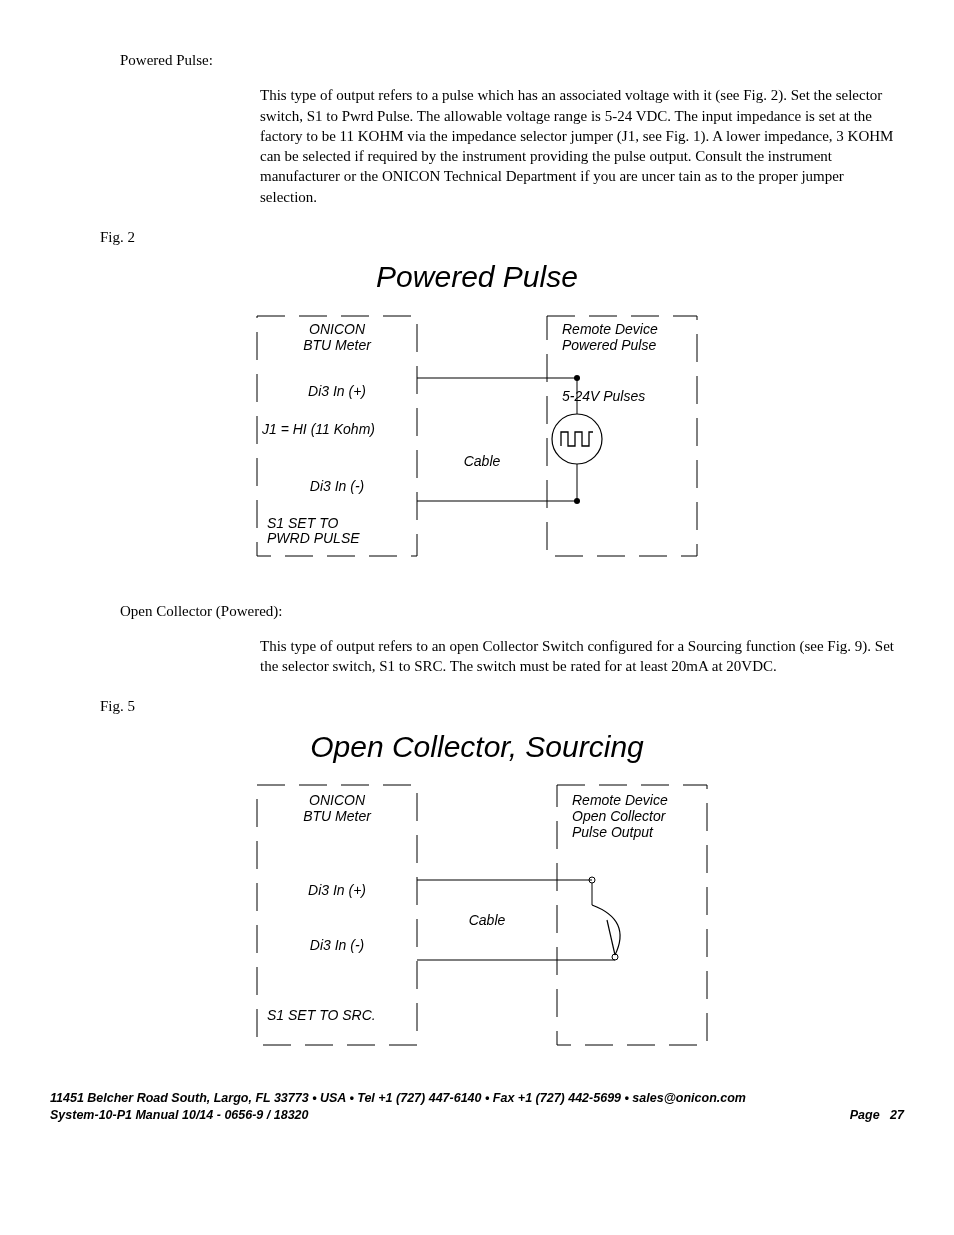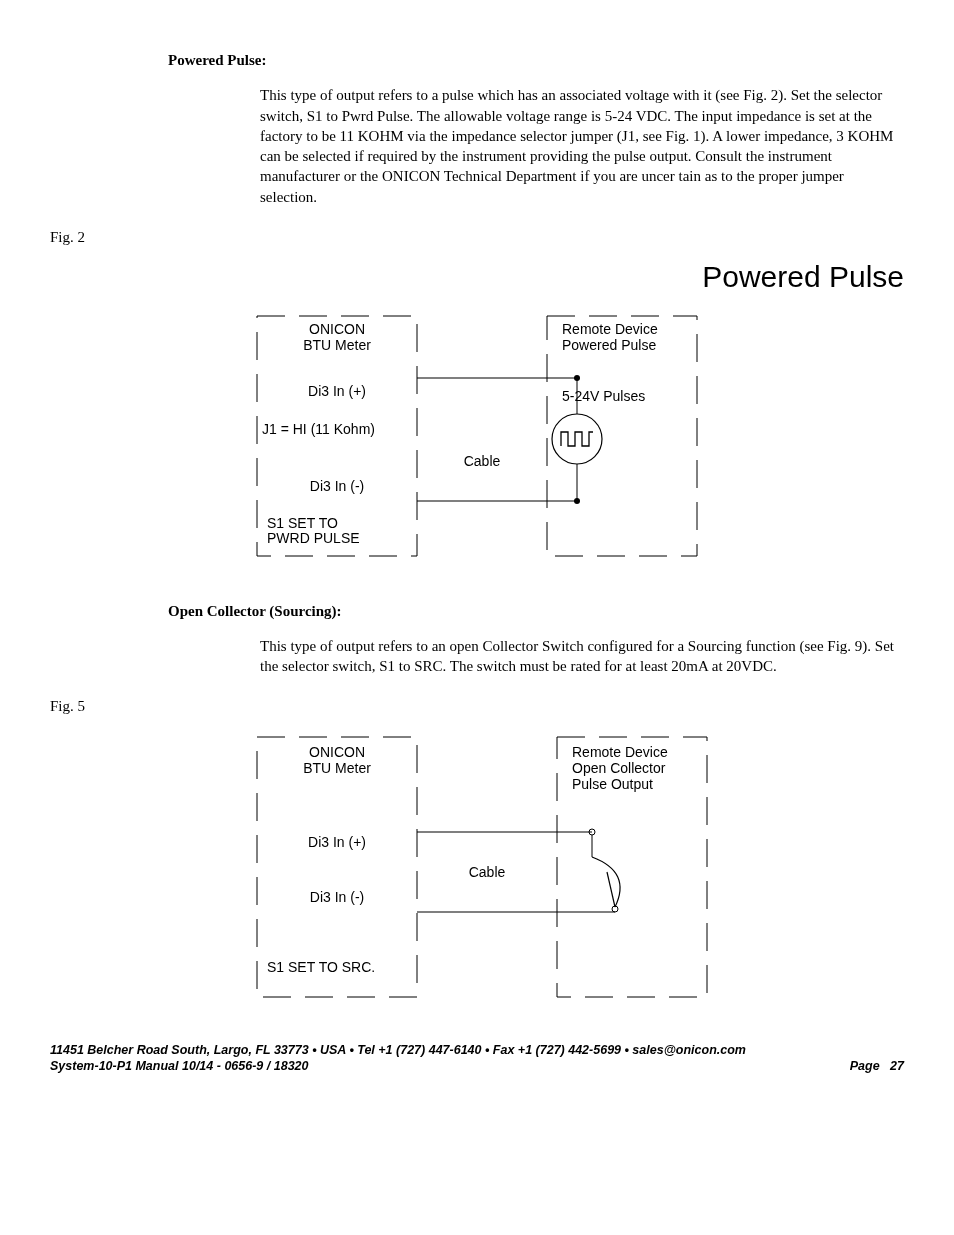--- a/index.html
+++ b/index.html
@@ -7,35 +7,37 @@
     font-size: 15px;
     line-height: 1.35;
     color: #000;
     background: #fff;
     margin: 0;
     padding: 50px 50px 20px 50px;
     width: 954px;
     box-sizing: border-box;
   }
   .section-heading {
-    font-weight: bold;
-    margin-left: 118px;
+    font-weight: normal;
+    margin-left: 70px;
     margin-bottom: 15px;
   }
   .body-text {
     margin-left: 210px;
     margin-right: 4px;
     margin-bottom: 20px;
   }
   .fig-label {
+    margin-left: 50px;
     margin-bottom: 10px;
   }
   .diagram-container {
-    text-align: right;
+    text-align: center;
     margin: 10px auto 35px auto;
+    font-style: italic;
   }
   .diag-title {
     font-family: Arial, Helvetica, sans-serif;
     font-size: 30px;
     font-weight: 400;
     margin-bottom: 8px;
   }
   svg { display: block; margin: 0 auto; }
   .svg-text { font-family: Arial, Helvetica, sans-serif; font-size: 14px; fill:#000; }
   .footer {
@@ -84,25 +86,26 @@
     <line x1="330" y1="195" x2="330" y2="158" stroke="#000"></line>
 
     <text x="235" y="160" text-anchor="middle" class="svg-text">Cable</text>
 
     <circle cx="330" cy="133" r="25" fill="none" stroke="#000" stroke-width="1.2"></circle>
 
     <path d="M314 140 L314 126 L321 126 L321 140 L328 140 L328 126 L335 126 L335 140 L342 140 L342 126 L346 126" fill="none" stroke="#000" stroke-width="1.3"></path>
   </svg>
 </div>
 
-<div class="section-heading">Open Collector (Sourcing):</div>
+<div class="section-heading">Open Collector (Powered):</div>
 <div class="body-text">This type of output refers to an open Collector Switch configured for a Sourcing function (see Fig. 9). Set the selector switch, S1 to SRC. The switch must be rated for at least 20mA at 20VDC.</div>
 <div class="fig-label">Fig. 5</div>
 
 <div class="diagram-container">
+  <div class="diag-title">Open Collector, Sourcing</div>
   <svg width="480" height="280">
 
     <rect x="20" y="10" width="160" height="260" fill="none" stroke="#000" stroke-width="1" stroke-dasharray="28 14"></rect>
     <text x="100" y="30" text-anchor="middle" class="svg-text">ONICON</text>
     <text x="100" y="46" text-anchor="middle" class="svg-text">BTU Meter</text>
     <text x="100" y="120" text-anchor="middle" class="svg-text">Di3 In (+)</text>
     <text x="100" y="175" text-anchor="middle" class="svg-text">Di3 In (-)</text>
     <text x="30" y="245" class="svg-text">S1 SET TO SRC.</text>
 
     <rect x="320" y="10" width="150" height="260" fill="none" stroke="#000" stroke-width="1" stroke-dasharray="28 14"></rect>

